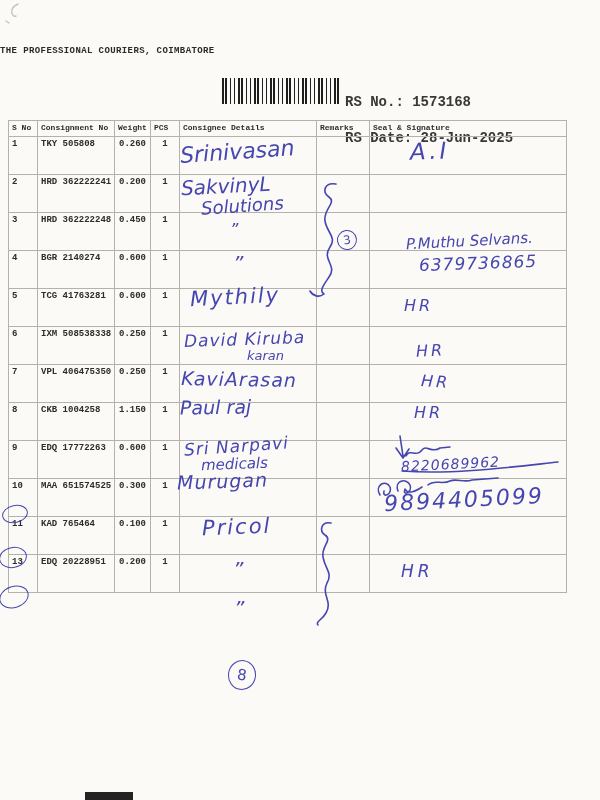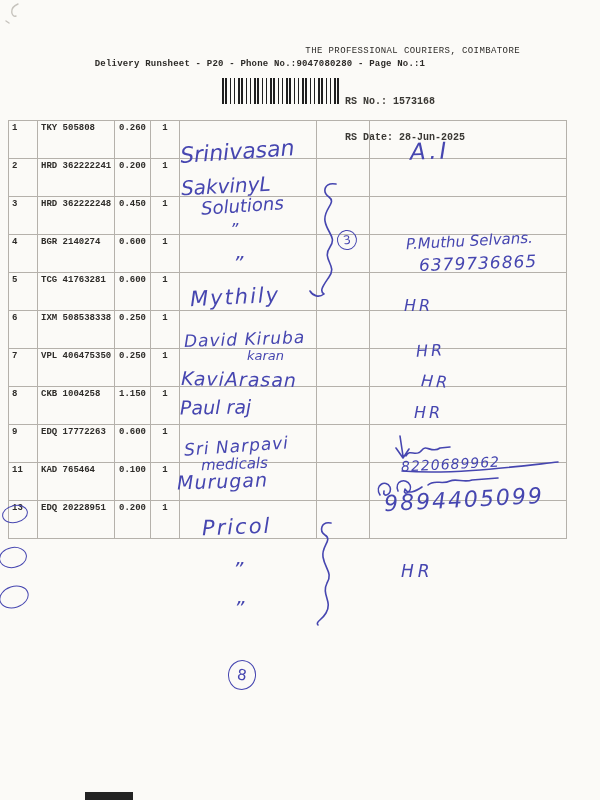--- a/index.html
+++ b/index.html
@@ -1,27 +1,27 @@
 <!DOCTYPE html>
 <html><head>
 <meta charset="utf-8">
 <style>
   html,body{margin:0;padding:0;}
   body{width:600px;height:800px;background:#e9e7e2;font-family:"Liberation Mono",monospace;}
   .page{position:relative;width:600px;height:800px;background:#fbfaf7;overflow:hidden;}
 
   
-  .title{position:absolute;left:0;top:46px;width:520px;text-align:right;
-         font-size:9px;font-weight:400;letter-spacing:.4px;color:#2d2b28;}
+  .title{position:absolute;left:0;top:46px;width:520px;text-align:left;
+         font-size:9px;font-weight:700;letter-spacing:.4px;color:#2d2b28;}
   .subtitle{position:absolute;left:0;top:59px;width:520px;text-align:center;
          font-size:9px;font-weight:700;letter-spacing:.2px;color:#2d2b28;}
   .meta{position:absolute;left:12px;top:69px;font-size:8.5px;font-weight:700;
         color:#34322e;line-height:11.3px;white-space:pre;}
   .meta .ind{padding-left:4px;}
-  .rsblock{position:absolute;left:345px;top:72px;font-size:10px;font-weight:700;
+  .rsblock{position:absolute;left:345px;top:72px;font-size:14px;font-weight:700;
         color:#3a3834;line-height:12px;white-space:pre;}
   .barcode{position:absolute;left:222px;top:78px;width:118px;height:26px;
         background:repeating-linear-gradient(90deg,#1e1e1e 0 2px,#fbfaf7 2px 3px,#1e1e1e 3px 5px,#fbfaf7 5px 8px,#1e1e1e 8px 9px,#fbfaf7 9px 12px,#1e1e1e 12px 13px,#fbfaf7 13px 16px);}
 
   
   table.sheet{position:absolute;left:8px;top:120px;width:558px;border-collapse:collapse;table-layout:fixed;}
   table.sheet th,table.sheet td{border:1px solid #b5b1ab;padding:2px 3px;vertical-align:top;
         font-family:"Liberation Mono",monospace;color:#2e2c29;}
   table.sheet th{font-size:8px;font-weight:700;text-align:left;height:11px;white-space:nowrap;overflow:hidden;}
   table.sheet td{font-size:9px;font-weight:700;white-space:nowrap;overflow:hidden;}
@@ -45,21 +45,20 @@
 
 <div class="page">
 
   
   <svg class="pencil" style="left:24px;top:8px;" width="26" height="26" viewBox="0 0 26 26">
       <path d="M18 4 C8 8 12 18 16 16 M6 21 l3 2"></path>
     </svg>
 
   
   <div class="title">THE PROFESSIONAL COURIERS, COIMBATORE</div>
-  <div class="subtitle">Delivery Runsheet - P20 - Phone No.:9047080280 - Page No.:1</div>
 
 
   <div class="barcode"></div>
 
   <div class="rsblock">
     <div>RS No.: 1573168</div>
     <div>RS Date: 28-Jun-2025</div>
   </div>
 
   
@@ -67,20 +66,29 @@
     <colgroup>
       <col style="width:29px">
         <col style="width:77px">
         <col style="width:36px">
         <col style="width:29px">
       <col style="width:137px">
         <col style="width:53px">
         <col style="width:197px">
     </colgroup>
     <tbody>
+        <tr>
+      <th>S No</th>
+      <th>Consignment No</th>
+      <th>Weight</th>
+      <th>PCS</th>
+      <th>Consignee Details</th>
+      <th>Remarks</th>
+      <th class="h-seal">Seal &amp; Signature</th>
+    </tr>
     <tr class="body">
           <td>1</td>
           <td>TKY 505808</td>
           <td class="c-weight">0.260</td>
           <td class="c-pcs">1</td>
           <td></td>
           <td></td>
           <td></td>
         </tr>
     <tr class="body">
@@ -143,20 +151,29 @@
           <td class="c-weight">1.150</td>
           <td class="c-pcs">1</td>
           <td></td>
           <td></td>
           <td></td>
         </tr>
     <tr class="body">
           <td>9</td>
           <td>EDQ 17772263</td>
           <td class="c-weight">0.600</td>
+          <td class="c-pcs">1</td>
+          <td></td>
+          <td></td>
+          <td></td>
+        </tr>
+    <tr class="body">
+          <td>10</td>
+          <td>MAA 651574525</td>
+          <td class="c-weight">0.300</td>
           <td class="c-pcs">1</td>
           <td></td>
           <td></td>
           <td></td>
         </tr>
     <tr class="body">
           <td>11</td>
           <td>KAD 765464</td>
           <td class="c-weight">0.100</td>
           <td class="c-pcs">1</td>

